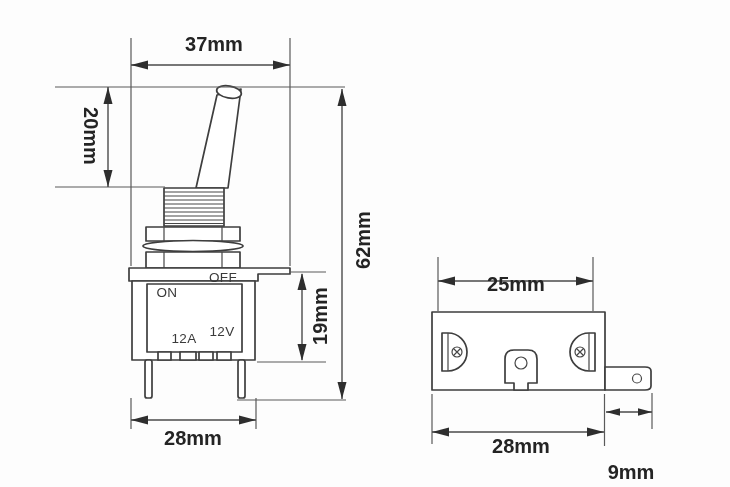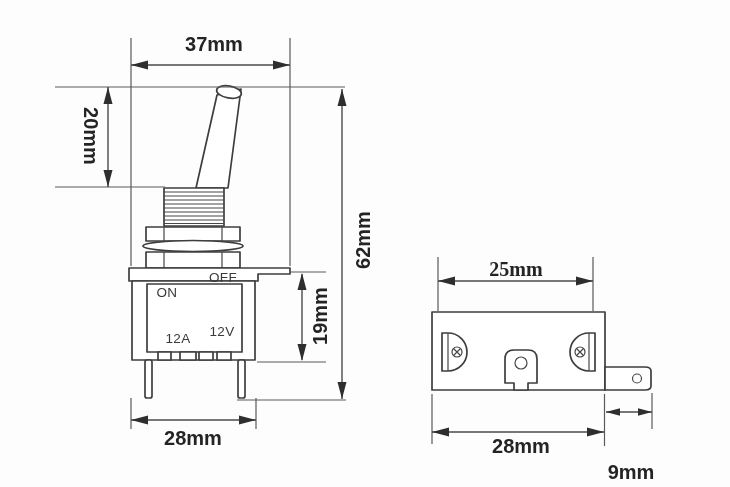--- a/index.html
+++ b/index.html
@@ -161,20 +161,20 @@
   </svg>
 
   <div class="lbl" style="left:214px;top:44px;">37mm</div>
   <div class="lbl rot-cw" style="left:91px;top:136px;">20mm</div>
   <div class="lbl rot-ccw" style="left:363px;top:240px;">62mm</div>
   <div class="lbl rot-ccw" style="left:320px;top:316px;">19mm</div>
   <div class="lbl" style="left:193px;top:438px;">28mm</div>
 
   <div class="lbl small" style="left:167px;top:293px;">ON</div>
   <div class="lbl small" style="left:223px;top:278px;">OFF</div>
-  <div class="lbl small" style="left:178px;top:339px;">12A</div>
+  <div class="lbl small" style="left:184px;top:339px;">12A</div>
   <div class="lbl small" style="left:222px;top:332px;">12V</div>
 
-  <div class="lbl" style="left:516px;top:269px;font-family:Liberation Serif, serif;">25mm</div>
+  <div class="lbl" style="left:516px;top:284px;">25mm</div>
   <div class="lbl" style="left:521px;top:446px;">28mm</div>
   <div class="lbl" style="left:631px;top:431px;margin-top:41px;">9mm</div>
 
 </div>
 
 </body></html>

